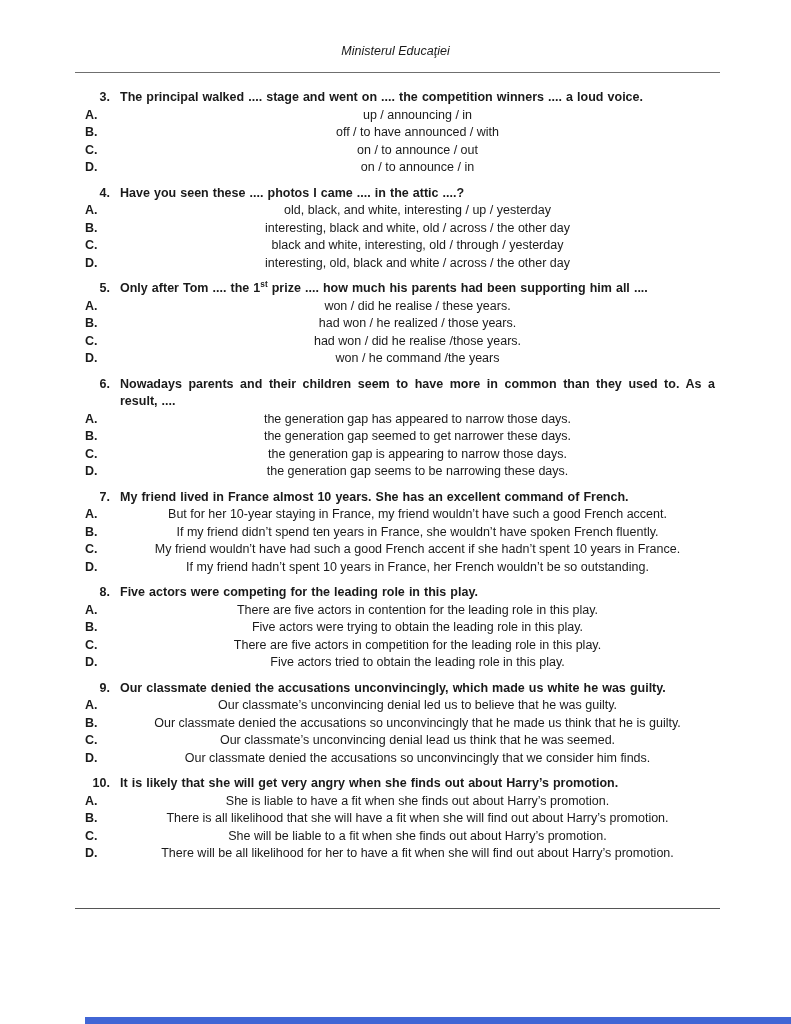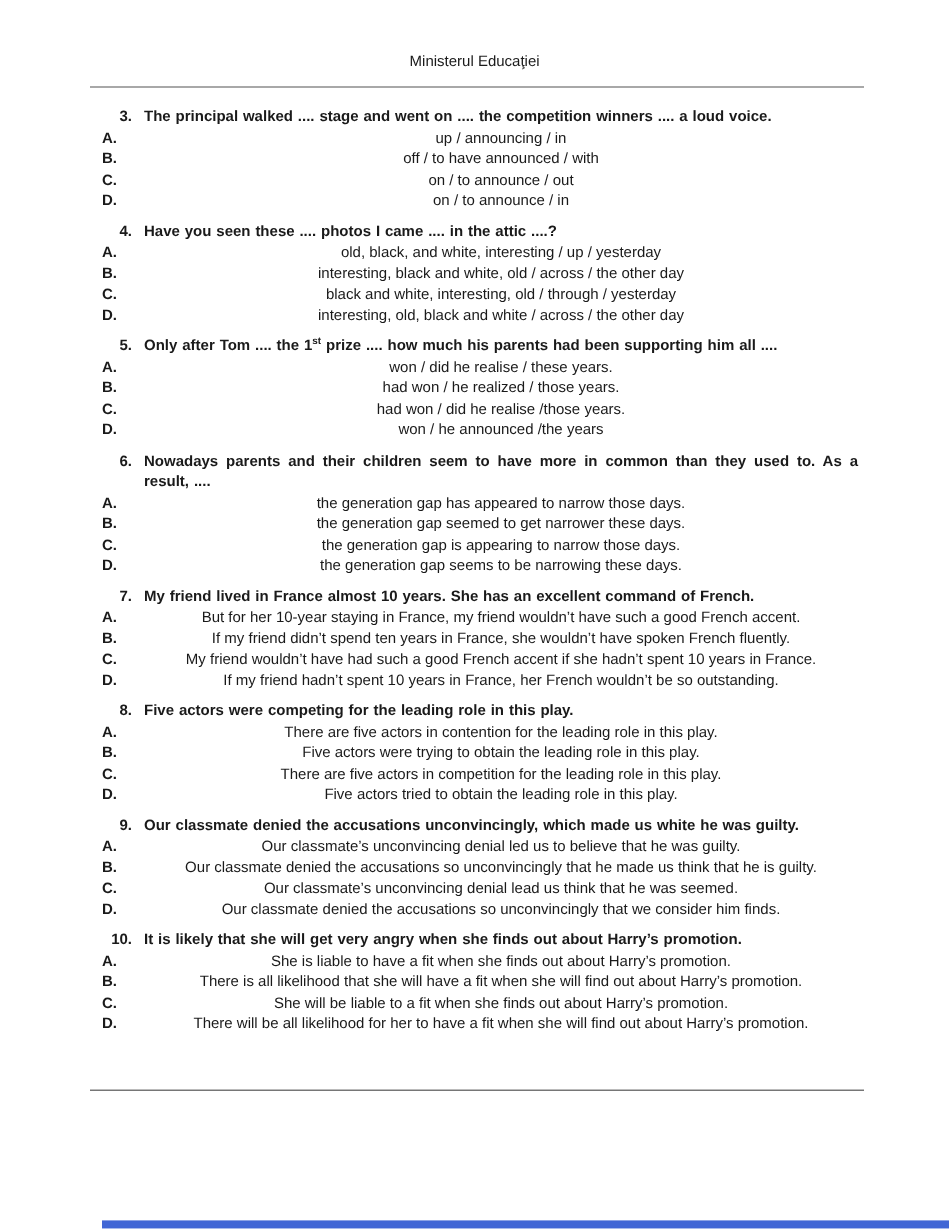--- a/index.html
+++ b/index.html
@@ -10,20 +10,21 @@
     font-family:"Liberation Sans","DejaVu Sans",sans-serif;
     font-size:12.5px;
     color:#1a1a1a;
     overflow:hidden;
   }
   .header-title {
     padding-top:44px;
     text-align:center;
     font-size:12.5px;
     line-height:15px;
+    font-style:italic;
   }
   .header-rule {
     border:0;
     border-top:1.4px solid #6f6f6f;
     margin:13px 71px 0 75px;
   }
   .content { margin:16px 76px 0 85px; }
   .q { margin-bottom:8px; }
   .row {
     display:grid;
@@ -127,21 +128,21 @@
       <div class="row">
         <span class="letter">B.</span>
         <p class="opt">had won / he realized / those years.</p>
       </div>
       <div class="row">
         <span class="letter">C.</span>
         <p class="opt">had won / did he realise /those years.</p>
       </div>
       <div class="row">
         <span class="letter">D.</span>
-        <p class="opt">won / he announced /the years</p>
+        <p class="opt">won / he command /the years</p>
       </div>
     </section>
 
     <section class="q">
       <div class="row">
         <span class="num">6.</span>
         <p class="stem"><span>Nowadays parents and their children seem to have more in common than they used to. As a result, ....</span></p>
       </div>
       <div class="row">
         <span class="letter">A.</span>

